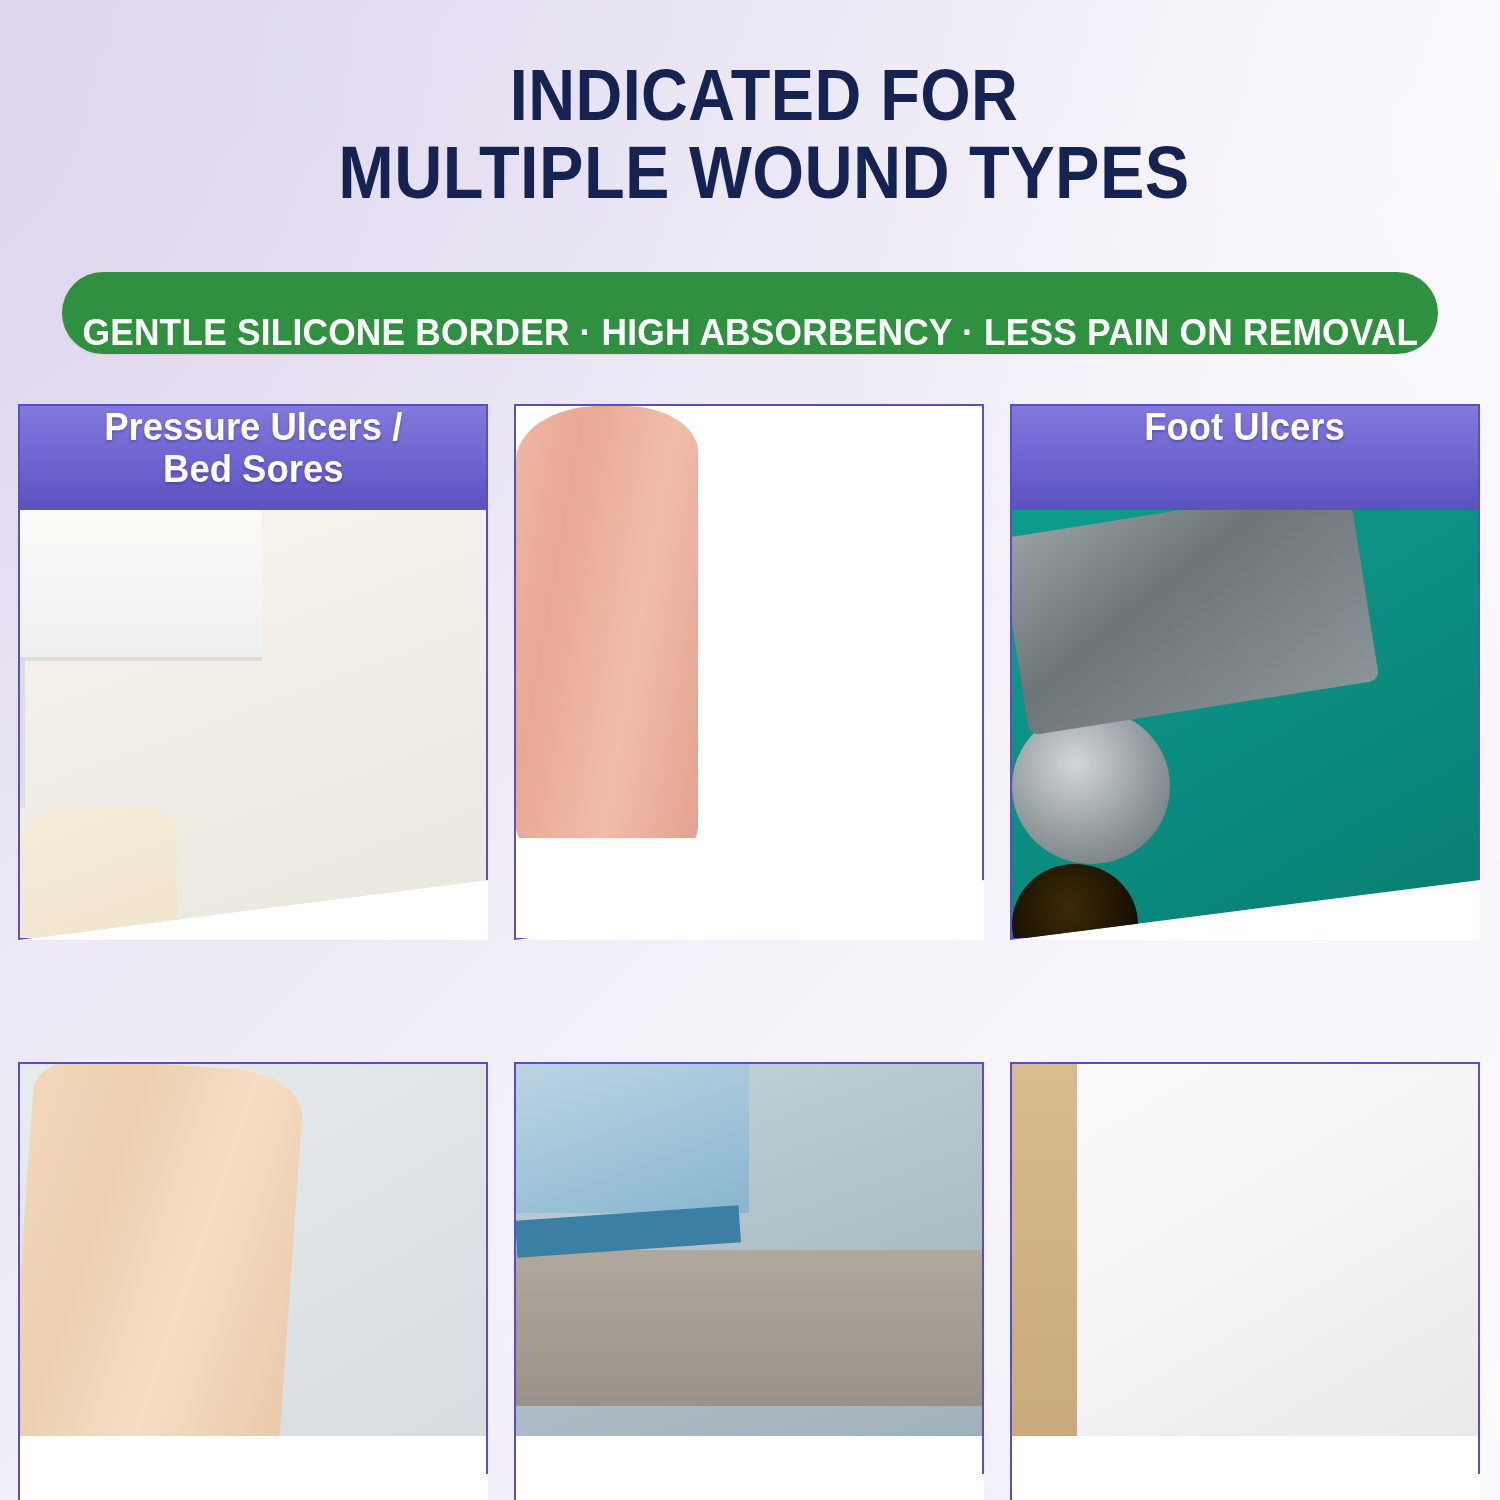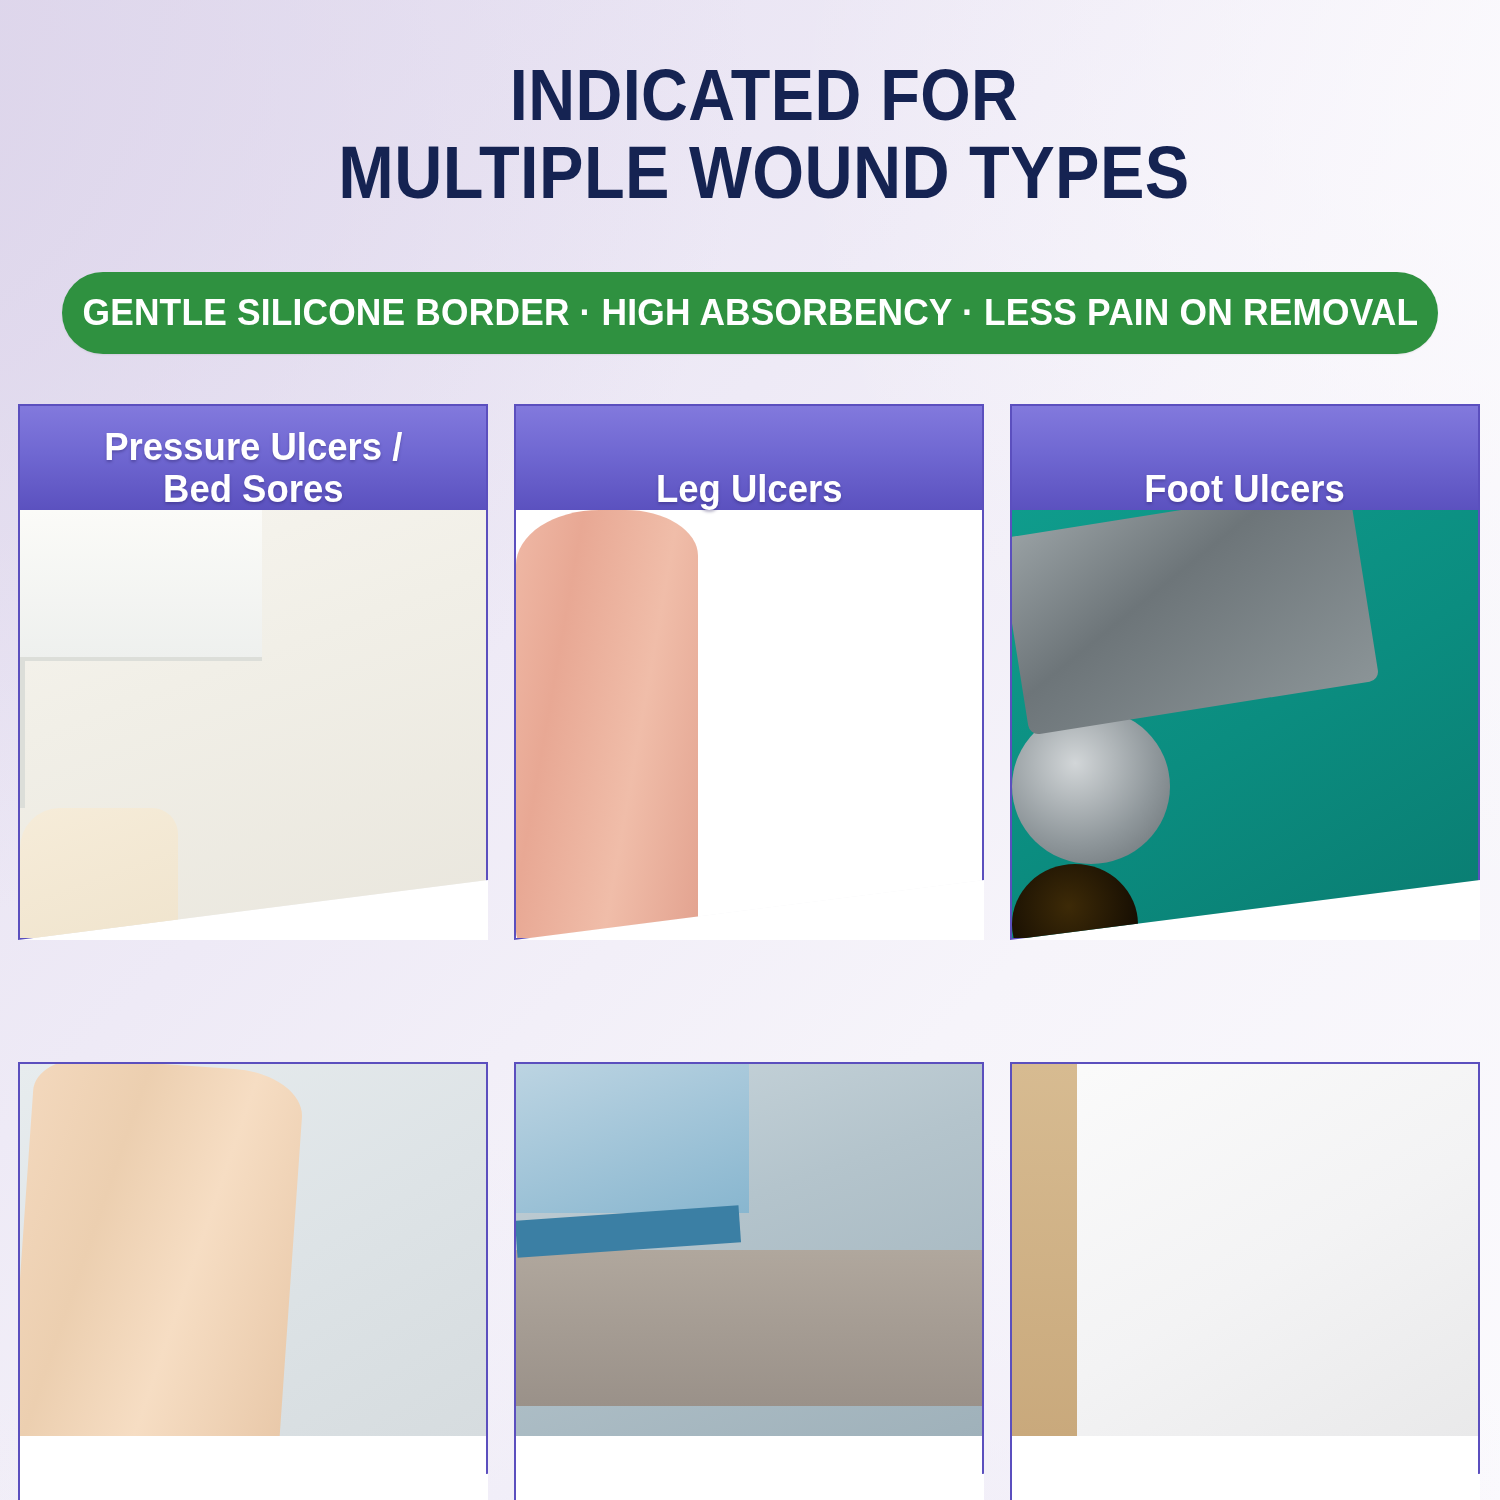--- a/index.html
+++ b/index.html
@@ -34,21 +34,21 @@
   }
   .title-line.l2{font-size:74px;}
 
   
   .green-bar{
     position:absolute;
     left:62px;top:272px;
     width:1376px;height:82px;
     background:#2f9140;
     border-radius:41px;
-    display:flex;align-items:center;justify-content:center;
+    display:flex;align-items:flex-end;justify-content:center;
     box-shadow:0 1px 2px rgba(0,0,0,0.07);
   }
   .green-bar-text{
     color:#ffffff;
     font-weight:700;
     font-size:37px;
     letter-spacing:0.2px;
     white-space:nowrap;
     transform:scaleX(0.955);
   }
@@ -77,21 +77,21 @@
     border:2px solid #5b4fbe;
     box-sizing:border-box;
     overflow:hidden;
   }
   .row.r2 .card-clip{height:476px;clip-path:polygon(0 0, 100% 0, 100% 86.5%, 0 100%);}
 
   .card-head{
     position:relative;
     height:104px;
     background:linear-gradient(180deg,#8279dd 0%, #7068d2 45%, #5b51bf 100%);
-    display:flex;align-items:flex-end;justify-content:center;
+    display:flex;align-items:flex-start;justify-content:center;
     z-index:3;
   }
   .card-head-text{
     color:#ffffff;
     font-weight:700;
     font-size:38px;
     line-height:42px;
     text-align:center;
     padding:0 12px;
     text-shadow:0 2px 3px rgba(35,25,90,0.35);
@@ -170,23 +170,20 @@
               <div class="winbar2"></div>
             <div class="sofa"></div>
 
           </div>
         </div>
       </div>
     </div>
 
     <div class="card">
       <div class="card-clip">
-        <div class="card-head">
-          <div class="card-head-text">Leg Ulcers</div>
-        </div>
         <div class="photo">
           <div class="p2">
             <div class="legL"></div>
 
           </div>
         </div>
       </div>
     </div>
 
     <div class="card">

